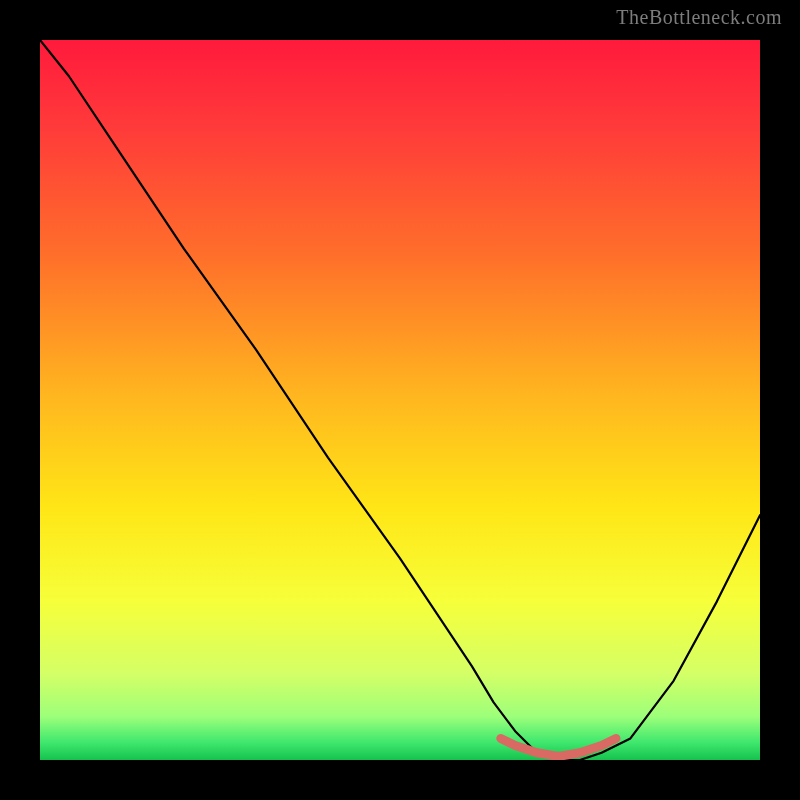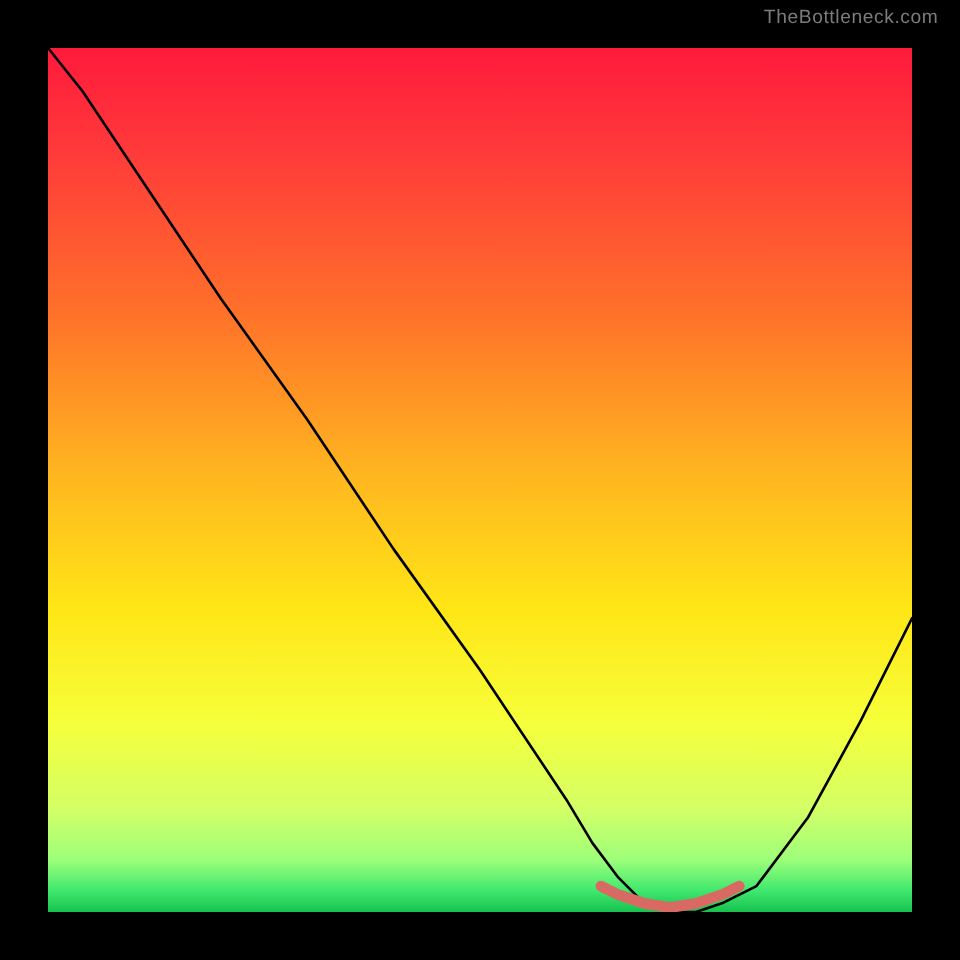--- a/index.html
+++ b/index.html
@@ -26,22 +26,22 @@
   }
   .gradient {
     position: absolute;
     inset: 0;
   }
   .watermark {
     position: absolute;
     top: 6px;
     right: 18px;
     color: #7c7c7c;
-    font-family: Liberation Sans, sans-serif;
-    font-size: 16px;
+    font-family: Liberation Serif, serif;
+    font-size: 20px;
     letter-spacing: 0.5px;
     user-select: none;
   }
   svg.curve {
     position: absolute;
     inset: 0;
   }
 </style>
 </head>
 <body>

